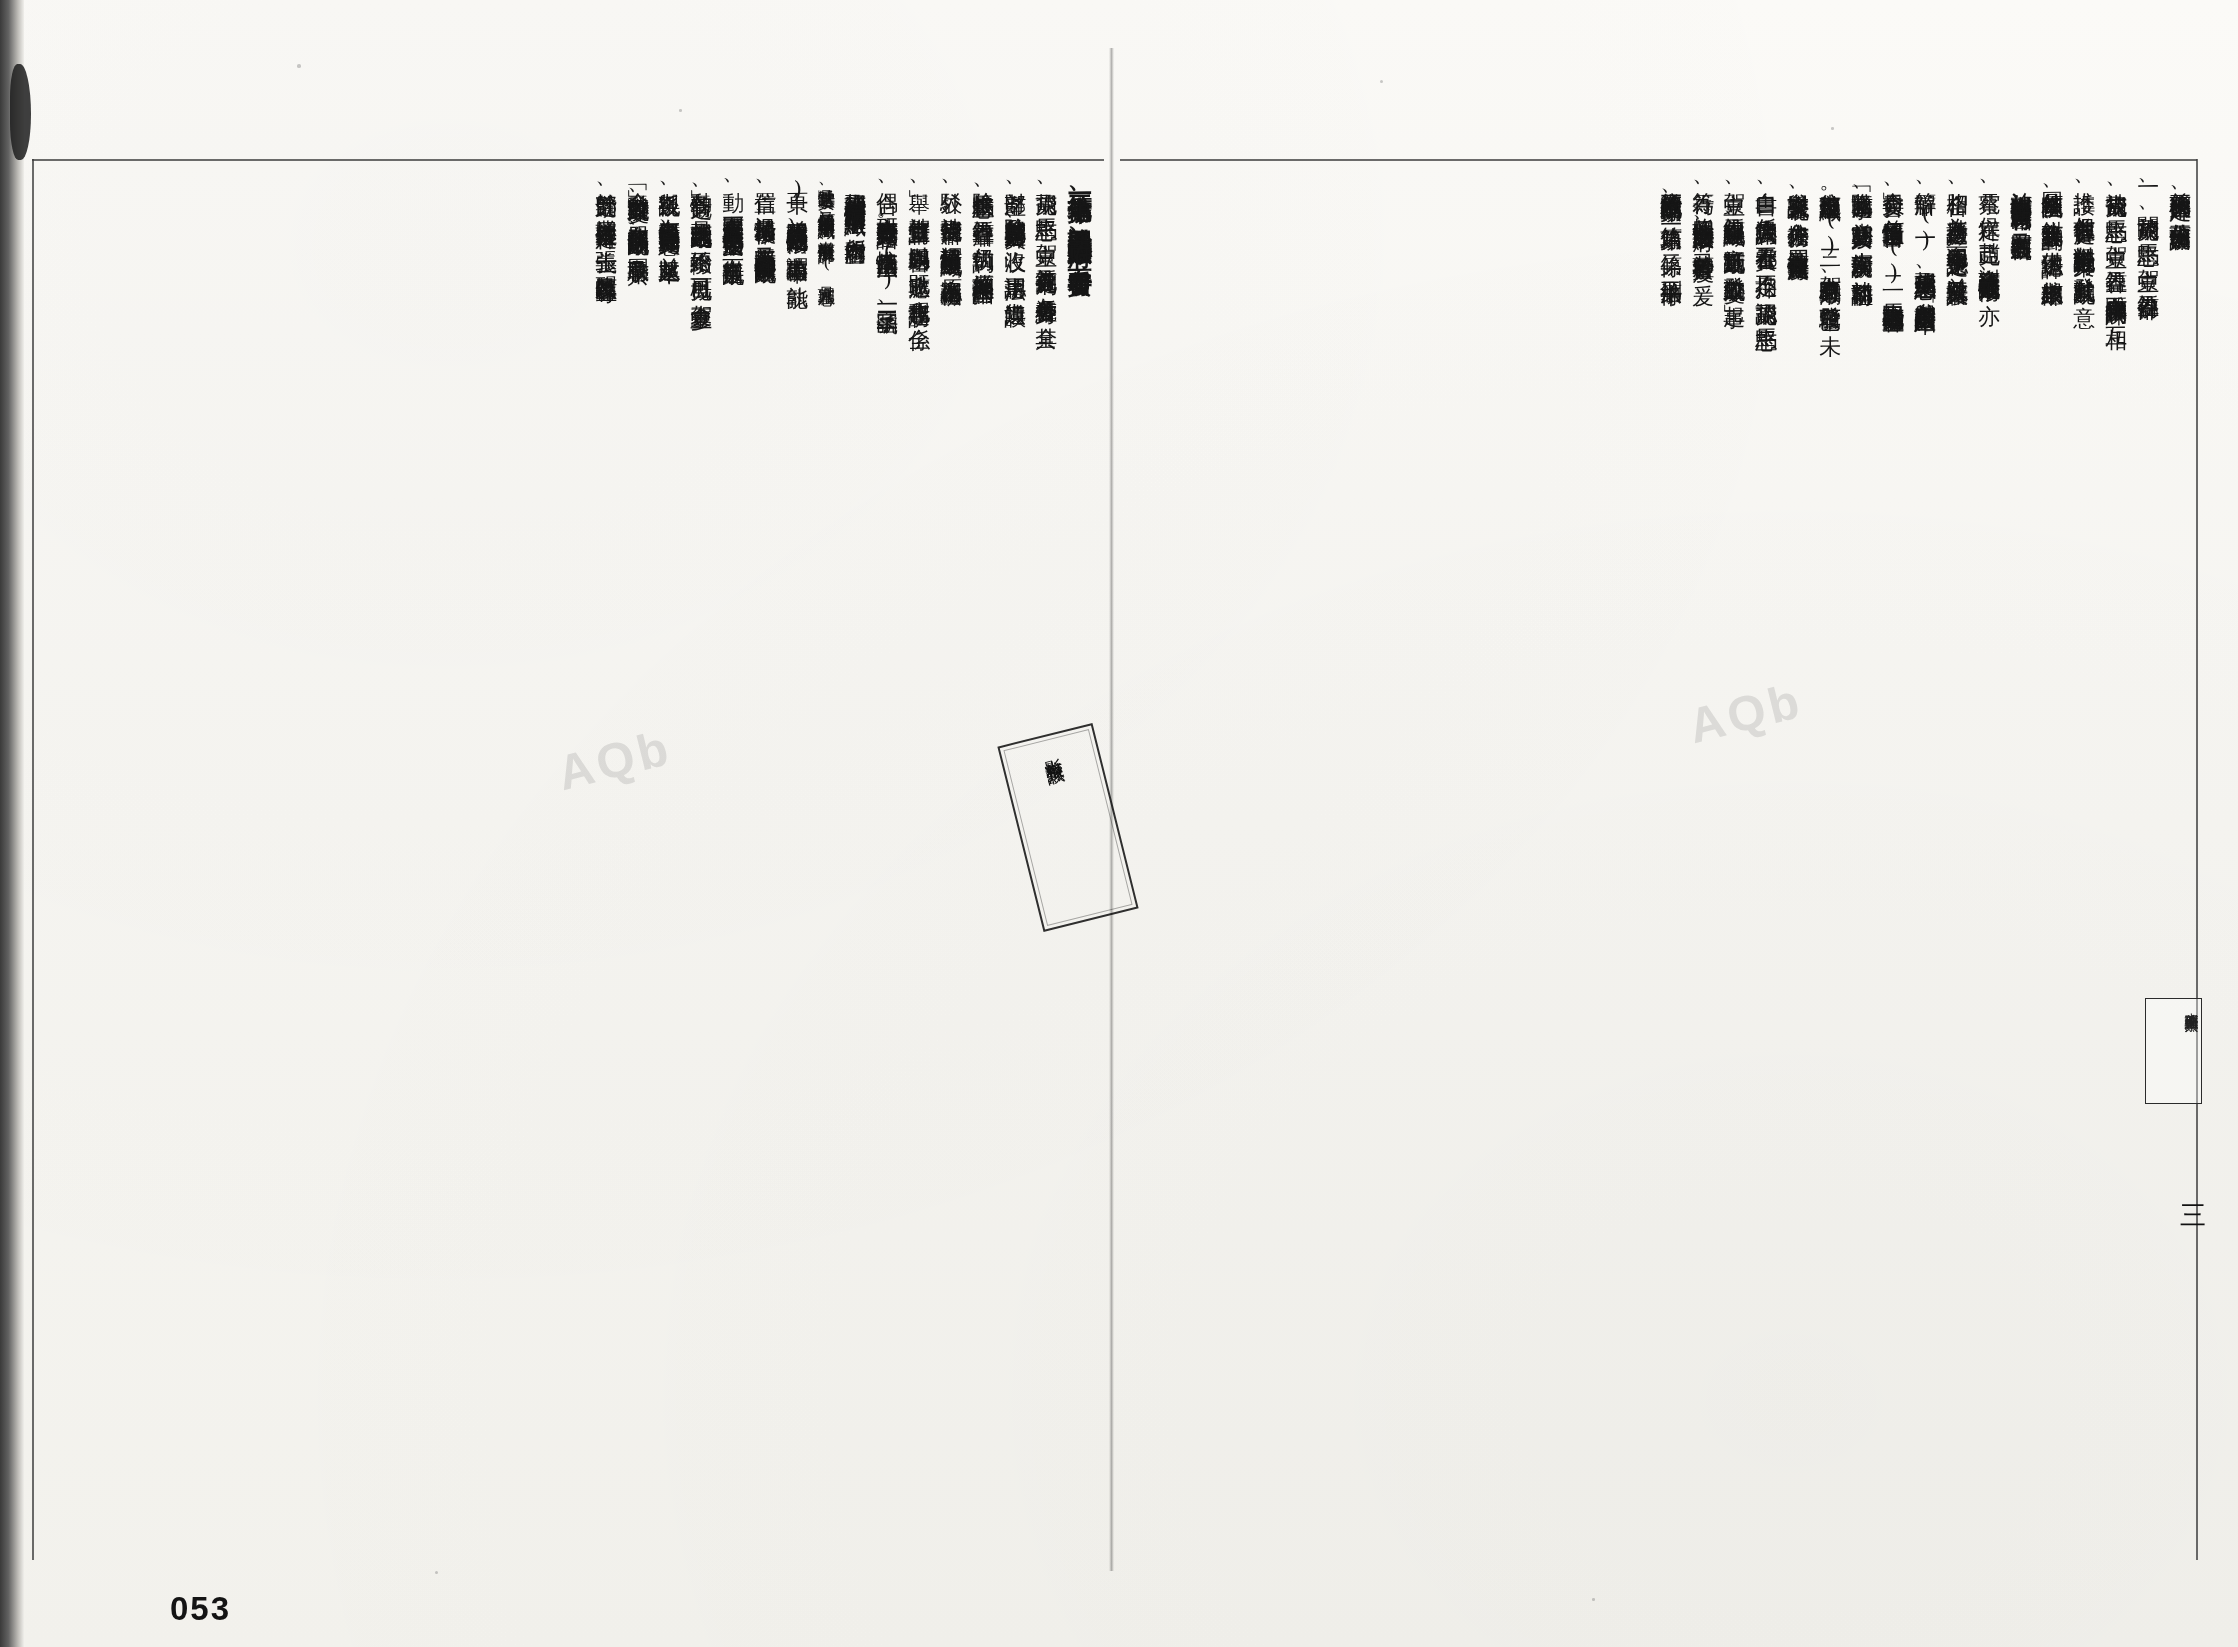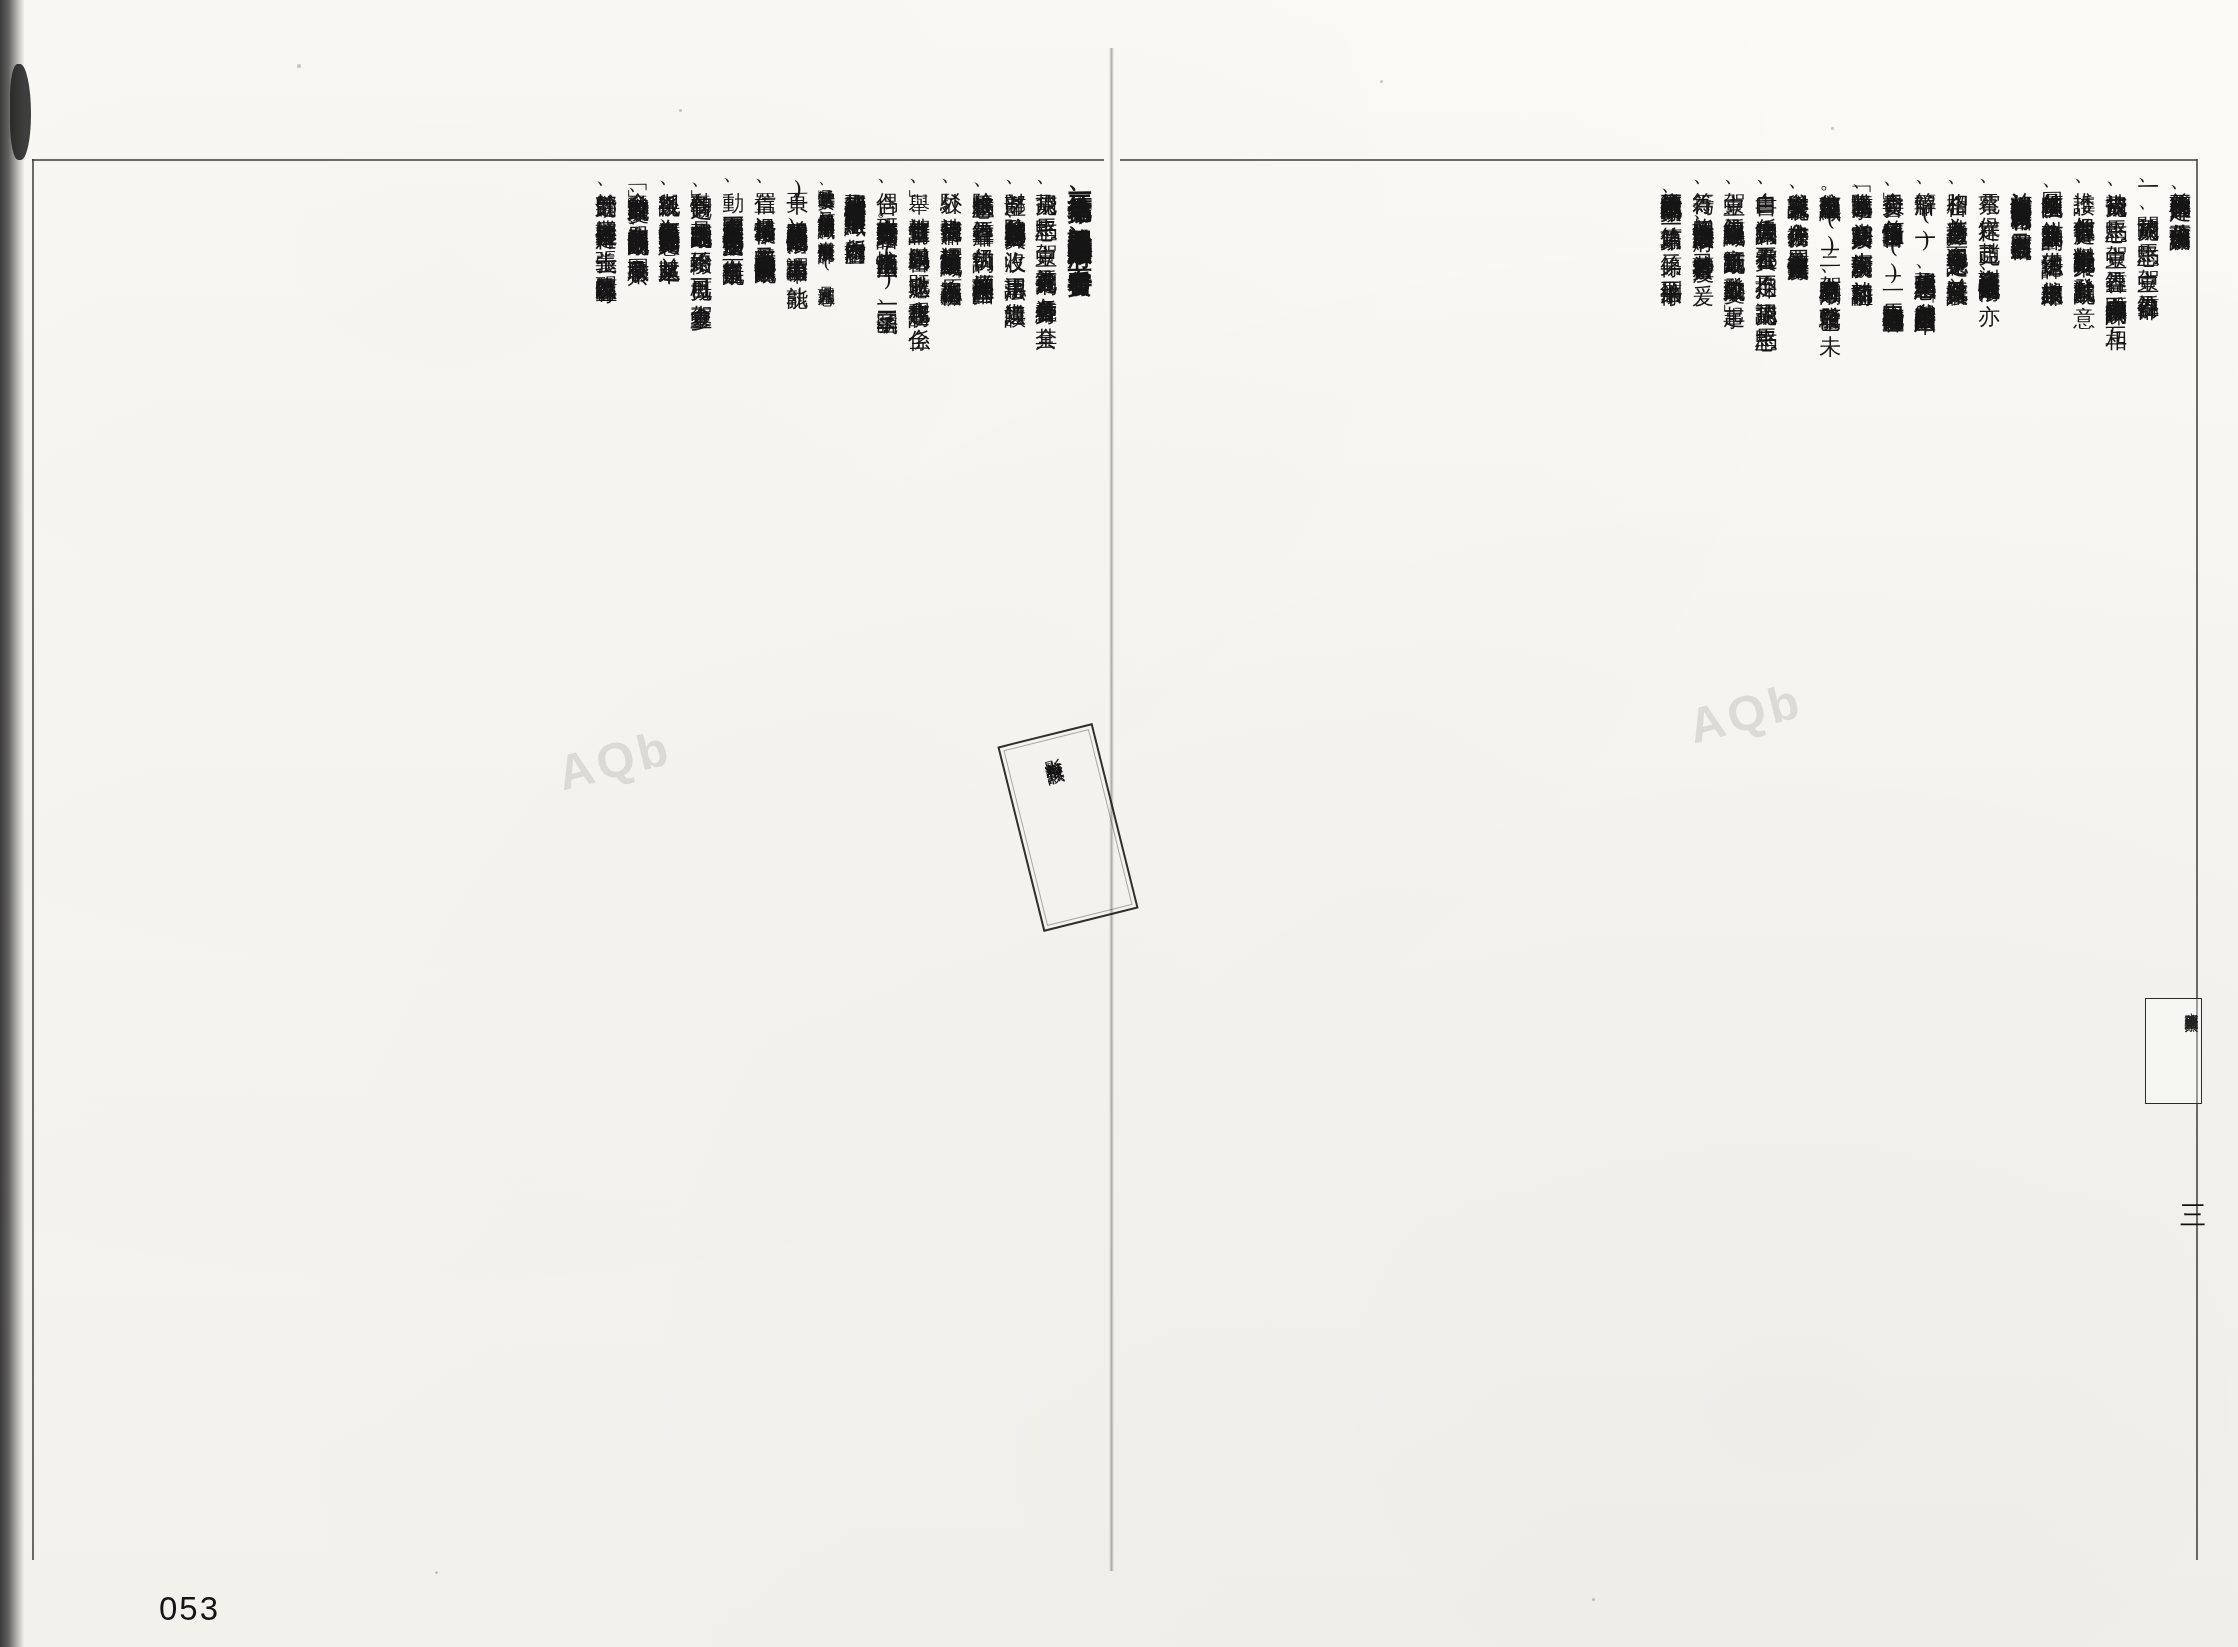--- a/index.html
+++ b/index.html
@@ -191,25 +191,25 @@
     letter-spacing: 0.08em;
     transform: rotate(-14deg);
     user-select: none;
   }
   #wm-1 { left: 1688px; top: 685px; }
   #wm-2 { left: 557px; top: 732px; }
 
   
   #folio {
     position: absolute;
-    left: 159px;
+    left: 170px;
     top: 1590px;
     font-family: "Liberation Sans", sans-serif;
     font-size: 33px;
-    font-weight: normal;
+    font-weight: bold;
     color: #141414;
     letter-spacing: 0.06em;
   }
 
   
   .speck { position: absolute; background: #6b6b6b; border-radius: 50%; opacity: .35; }
 </style>
 </head>
 <body>
 

